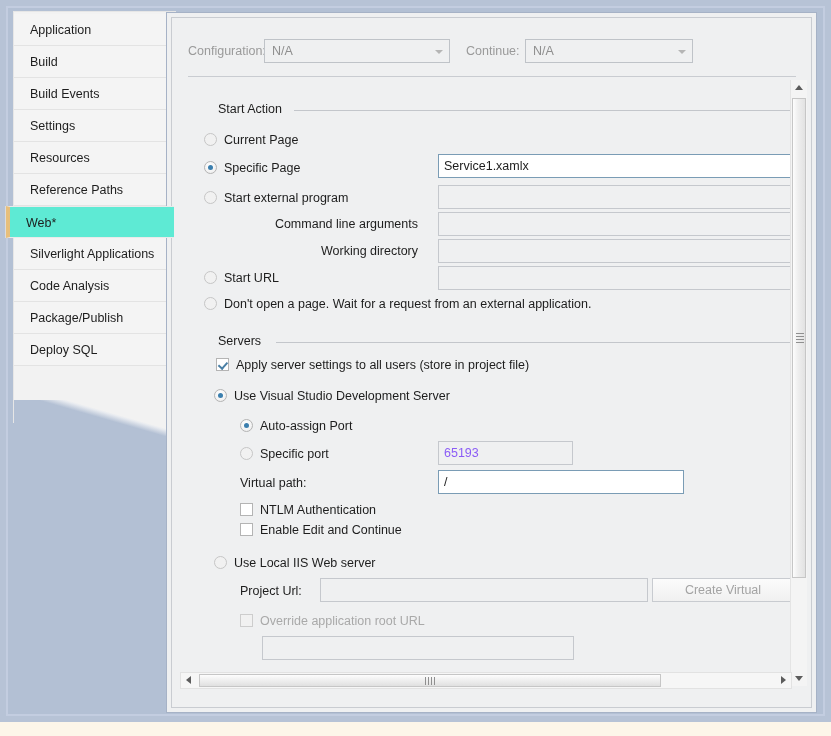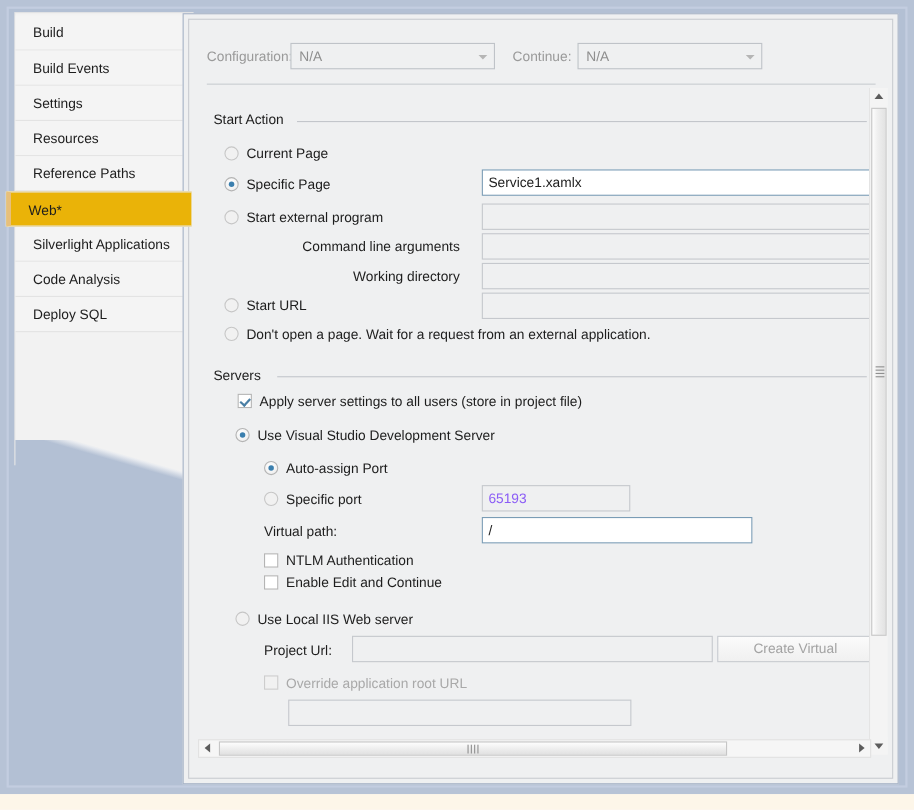--- a/index.html
+++ b/index.html
@@ -70,21 +70,21 @@
     line-height: 32px;
     padding-left: 16px;
     font-size: 12.5px;
     color: #1d1d1d;
     background: #f4f4f4;
     border-bottom: 1px solid #e3e3e3;
     box-sizing: border-box;
     cursor: default;
   }
   .side-item.selected {
-    background: #eab308;
+    background: #5eead4;
     margin-left: -8px;
     width: 168px;
     border-left: 4px solid #e7bf7c;
     border-top: 1px solid #eaeaea;
     border-bottom: 1px solid #eaeaea;
     box-shadow: -1px 0 0 #ddd;
     z-index: 4;
   }
 
   
@@ -163,20 +163,21 @@
   .scroll-content {
     position: absolute;
     left: 0; top: 0;
     width: 600px;
   }
 
   
   .group-head {
     position: absolute;
     height: 16px;
+    margin-left: 24px;
   }
   .group-head .gh-label {
     position: absolute;
     left: 0; top: 0;
     font-size: 12.5px;
     color: #1d1d1d;
     background: #eff0f1;
     padding-right: 8px;
     white-space: nowrap;
   }
@@ -390,28 +391,30 @@
 
   <div class="dialog-frame">
     <div class="dialog-inner-shade"></div>
   </div>
 
   <div class="sheet-blue"></div>
   <div class="sidebar-sheet"></div>
   <div class="sidebar-fold"></div>
 
   <div class="sidebar">
+    <div class="side-item"><span>Application</span></div>
     <div class="side-item"><span>Build</span></div>
     <div class="side-item"><span>Build Events</span></div>
     <div class="side-item"><span>Settings</span></div>
     <div class="side-item"><span>Resources</span></div>
     <div class="side-item"><span>Reference Paths</span></div>
     <div class="side-item selected"><span>Web*</span></div>
     <div class="side-item"><span>Silverlight Applications</span></div>
     <div class="side-item"><span>Code Analysis</span></div>
+    <div class="side-item"><span>Package/Publish</span></div>
     <div class="side-item"><span>Deploy SQL</span></div>
   </div>
 
   <div class="content-panel">
     <div class="content-panel-inner">
 
       <div class="config-bar">
         <div class="cfg-label" style="left:0;top:0;">Configuration:</div>
         <div class="combo" style="left:76px;top:1px;width:186px;">
           <span class="combo-text">N/A</span>

